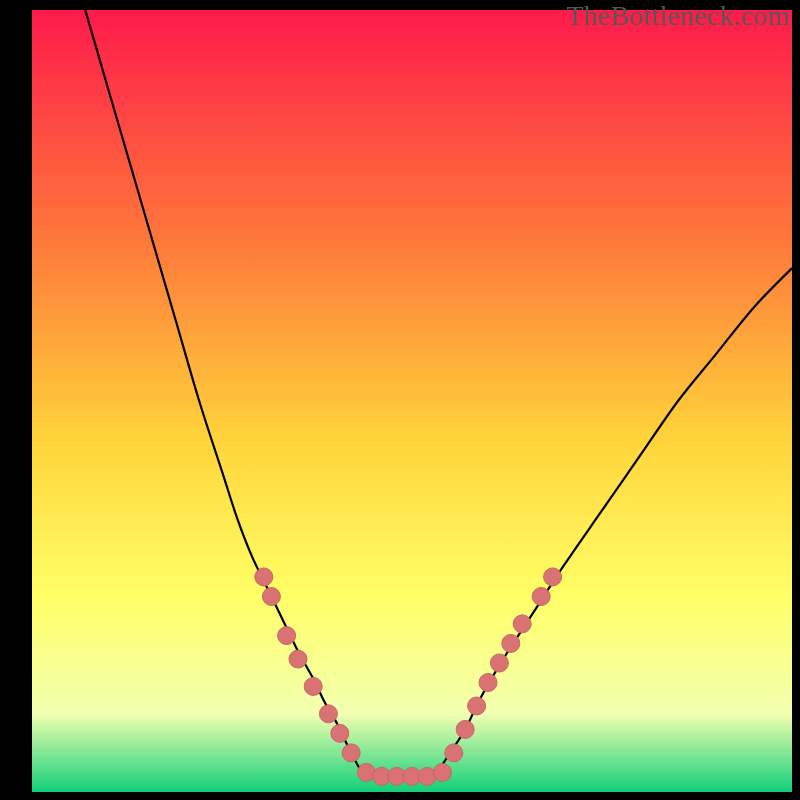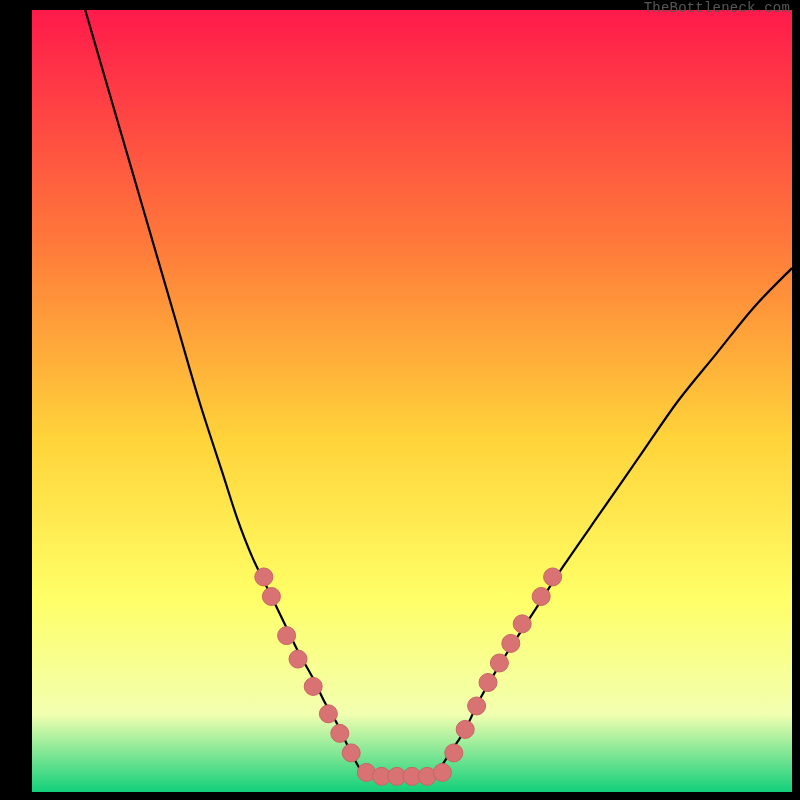--- a/index.html
+++ b/index.html
@@ -22,22 +22,22 @@
     position: absolute;
     left: 0;
     top: 0;
     width: 760px;
     height: 782px;
   }
   .watermark {
     position: absolute;
     top: 0;
     right: 10px;
-    font-family: Liberation Mono, monospace;
-    font-size: 14px;
+    font-family: Liberation Serif, serif;
+    font-size: 28px;
     font-weight: 500;
     color: #575757;
     letter-spacing: 0.2px;
   }
 </style>
 </head>
 <body>
 
 <div class="frame">
   <svg class="plot" viewBox="0 0 760 782" preserveAspectRatio="none">

